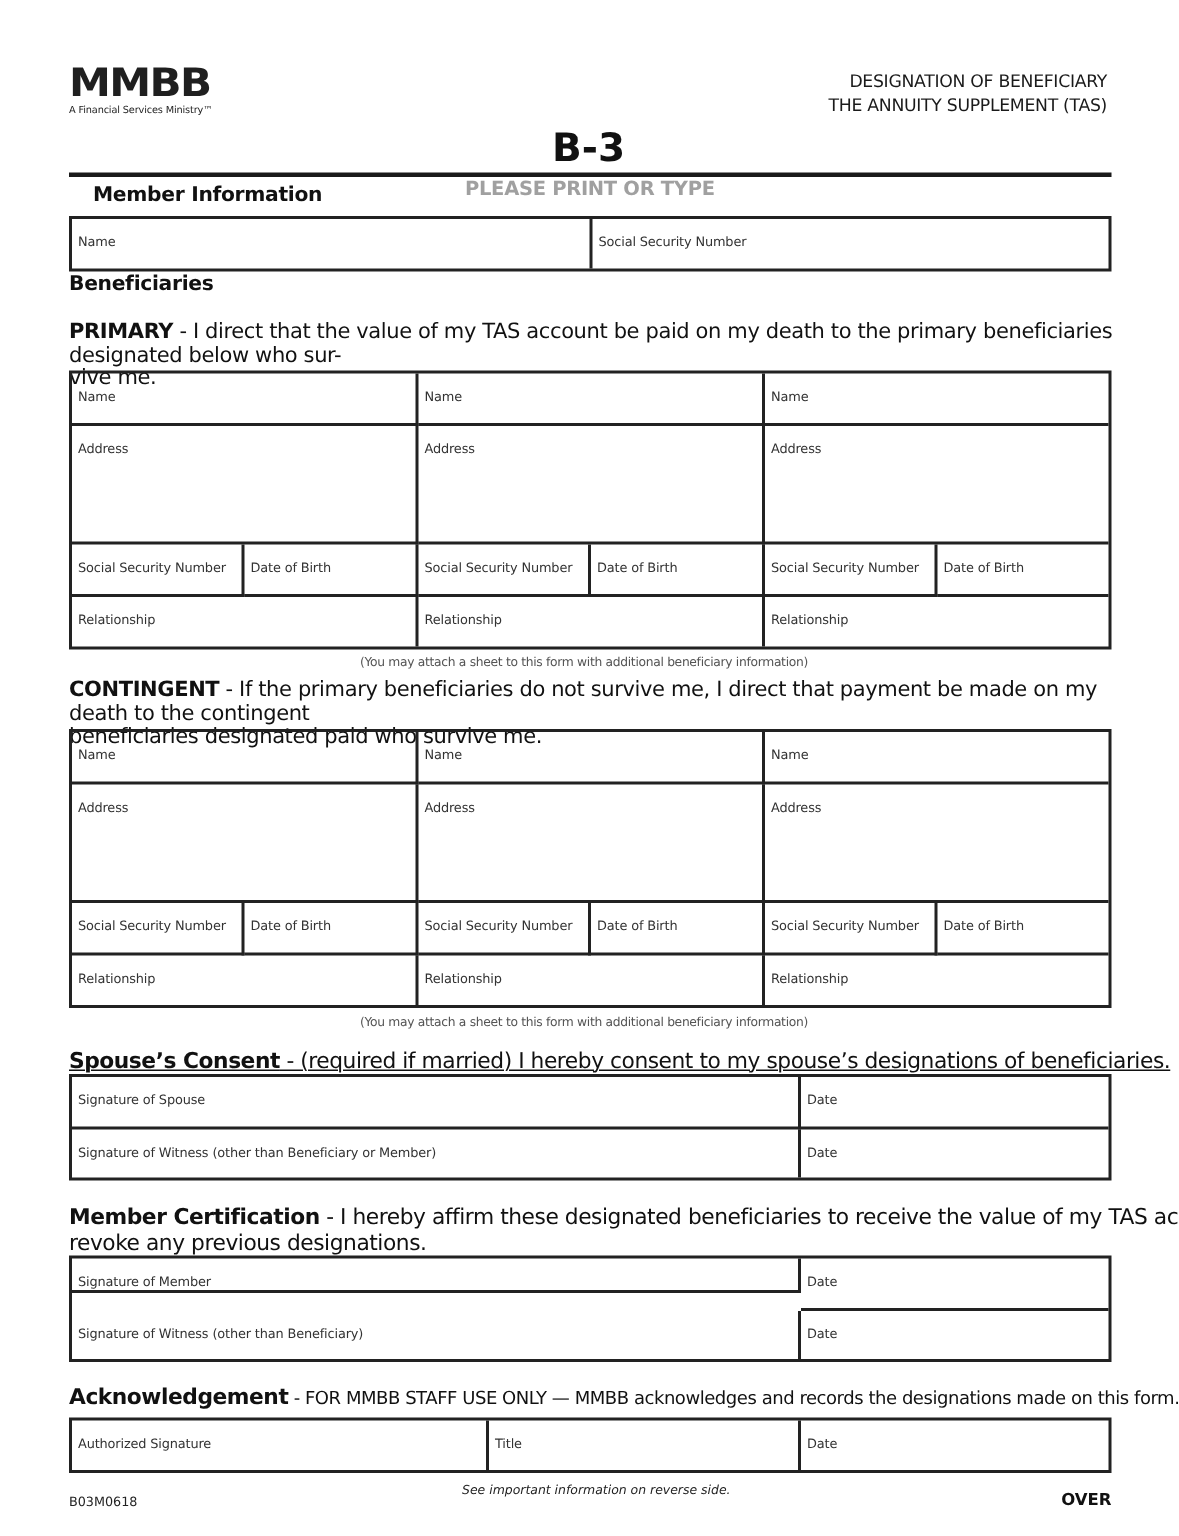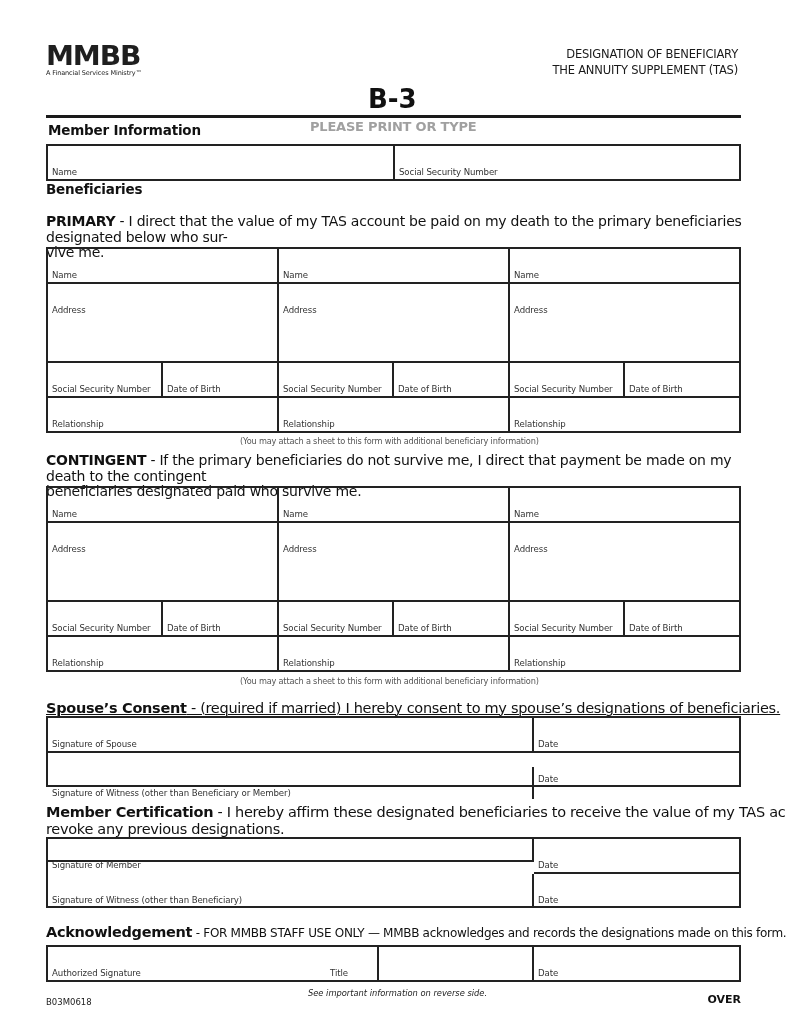--- a/index.html
+++ b/index.html
@@ -27,21 +27,21 @@
 
   .big-h { font-size: 14.5px; line-height: 17px; color: #111; letter-spacing: -0.3px; }
   .big-h b { font-weight: bold; }
   .underlined { text-decoration: underline; text-underline-offset: 1px; text-decoration-thickness: 1px; }
 
   .note { font-size: 8.2px; color: #555; letter-spacing: -0.2px; }
 
   
   .box { position: absolute; border: 2px solid #222; }
   .cell { position: absolute; border-right: 2px solid #222; border-bottom: 2px solid #222; }
-  .cell .lbl { font-size: 8.6px; color: #333; padding: 21px 0 0 4px; display: block; white-space: nowrap; letter-spacing: -0.1px; }
+  .cell .lbl { font-size: 8.6px; color: #333; padding: 11px 0 0 4px; display: block; white-space: nowrap; letter-spacing: -0.1px; }
   .nr { border-right: none !important; }
   .nb { border-bottom: none !important; }
   .cell input { position: absolute; left: 4px; right: 4px; bottom: 2px; height: 14px; border: none; outline: none; background: transparent; font-size: 10px; font-family: "DejaVu Sans", sans-serif; }
 
   .footer-code { left: 46px; top: 997px; font-size: 8.5px; color: #222; }
   .footer-note { left: 308px; top: 988px; font-size: 8.3px; font-style: italic; color: #222; }
   .over { right: 45px; top: 993px; font-size: 11px; font-weight: bold; color: #111; }
 </style>
 </head>
 <body>
@@ -52,21 +52,21 @@
 </div>
 
 <div class="abs hdr-right">
   <div>DESIGNATION OF BENEFICIARY</div>
   <div>THE ANNUITY SUPPLEMENT (TAS)</div>
 </div>
 
 <div class="abs form-code">B-3</div>
 <div class="abs rule"></div>
 
-<div class="abs section-h" style="left:48px; top:122px;">Member Information</div>
+<div class="abs section-h" style="left:62px; top:122px;">Member Information</div>
 <div class="abs please">PLEASE PRINT OR TYPE</div>
 
 <div class="box" style="left:46px; top:144px; width:695px; height:37px;">
   <div class="cell nb" style="left:0; top:0; width:347px; height:33px;">
     <span class="lbl">Name</span>
     <input type="text" style="">
   </div>
   <div class="cell nb nr" style="left:347px; top:0; width:344px; height:33px;">
     <span class="lbl">Social Security Number</span>
     <input type="text" style="">
@@ -221,21 +221,21 @@
 
 <div class="box" style="left:46px; top:716px; width:695px; height:71px;">
   <div class="cell" style="left:0; top:0; width:486px; height:35px;">
     <span class="lbl">Signature of Spouse</span>
     <input type="text" style="">
   </div>
   <div class="cell nr" style="left:486px; top:0; width:205px; height:35px;">
     <span class="lbl">Date</span>
     <input type="text" style="">
   </div>
-  <div class="cell nb" style="left:0; top:49px; width:486px; height:32px;">
+  <div class="cell nb" style="left:0; top:35px; width:486px; height:32px;">
     <span class="lbl">Signature of Witness (other than Beneficiary or Member)</span>
     <input type="text" style="">
   </div>
   <div class="cell nr nb" style="left:486px; top:35px; width:205px; height:32px;">
     <span class="lbl">Date</span>
     <input type="text" style="">
   </div>
 </div>
 
 <div class="abs big-h" style="left:46px; top:804px; width:710px;">
@@ -260,21 +260,21 @@
     <span class="lbl">Date</span>
     <input type="text" style="">
   </div>
 </div>
 
 <div class="abs big-h" style="left:46px; top:924px; white-space:nowrap;">
   <b>Acknowledgement</b><span style="font-size:12px;"> - FOR MMBB STAFF USE ONLY — MMBB acknowledges and records the designations made on this form.</span>
 </div>
 
 <div class="box" style="left:46px; top:945px; width:695px; height:37px;">
-  <div class="cell nb" style="left:0; top:0; width:331px; height:33px;">
+  <div class="cell nb" style="left:0; top:0; width:278px; height:33px;">
     <span class="lbl">Authorized Signature</span>
     <input type="text" style="">
   </div>
   <div class="cell nb" style="left:278px; top:0; width:208px; height:33px;">
     <span class="lbl">Title</span>
     <input type="text" style="">
   </div>
   <div class="cell nb nr" style="left:486px; top:0; width:205px; height:33px;">
     <span class="lbl">Date</span>
     <input type="text" style="">

